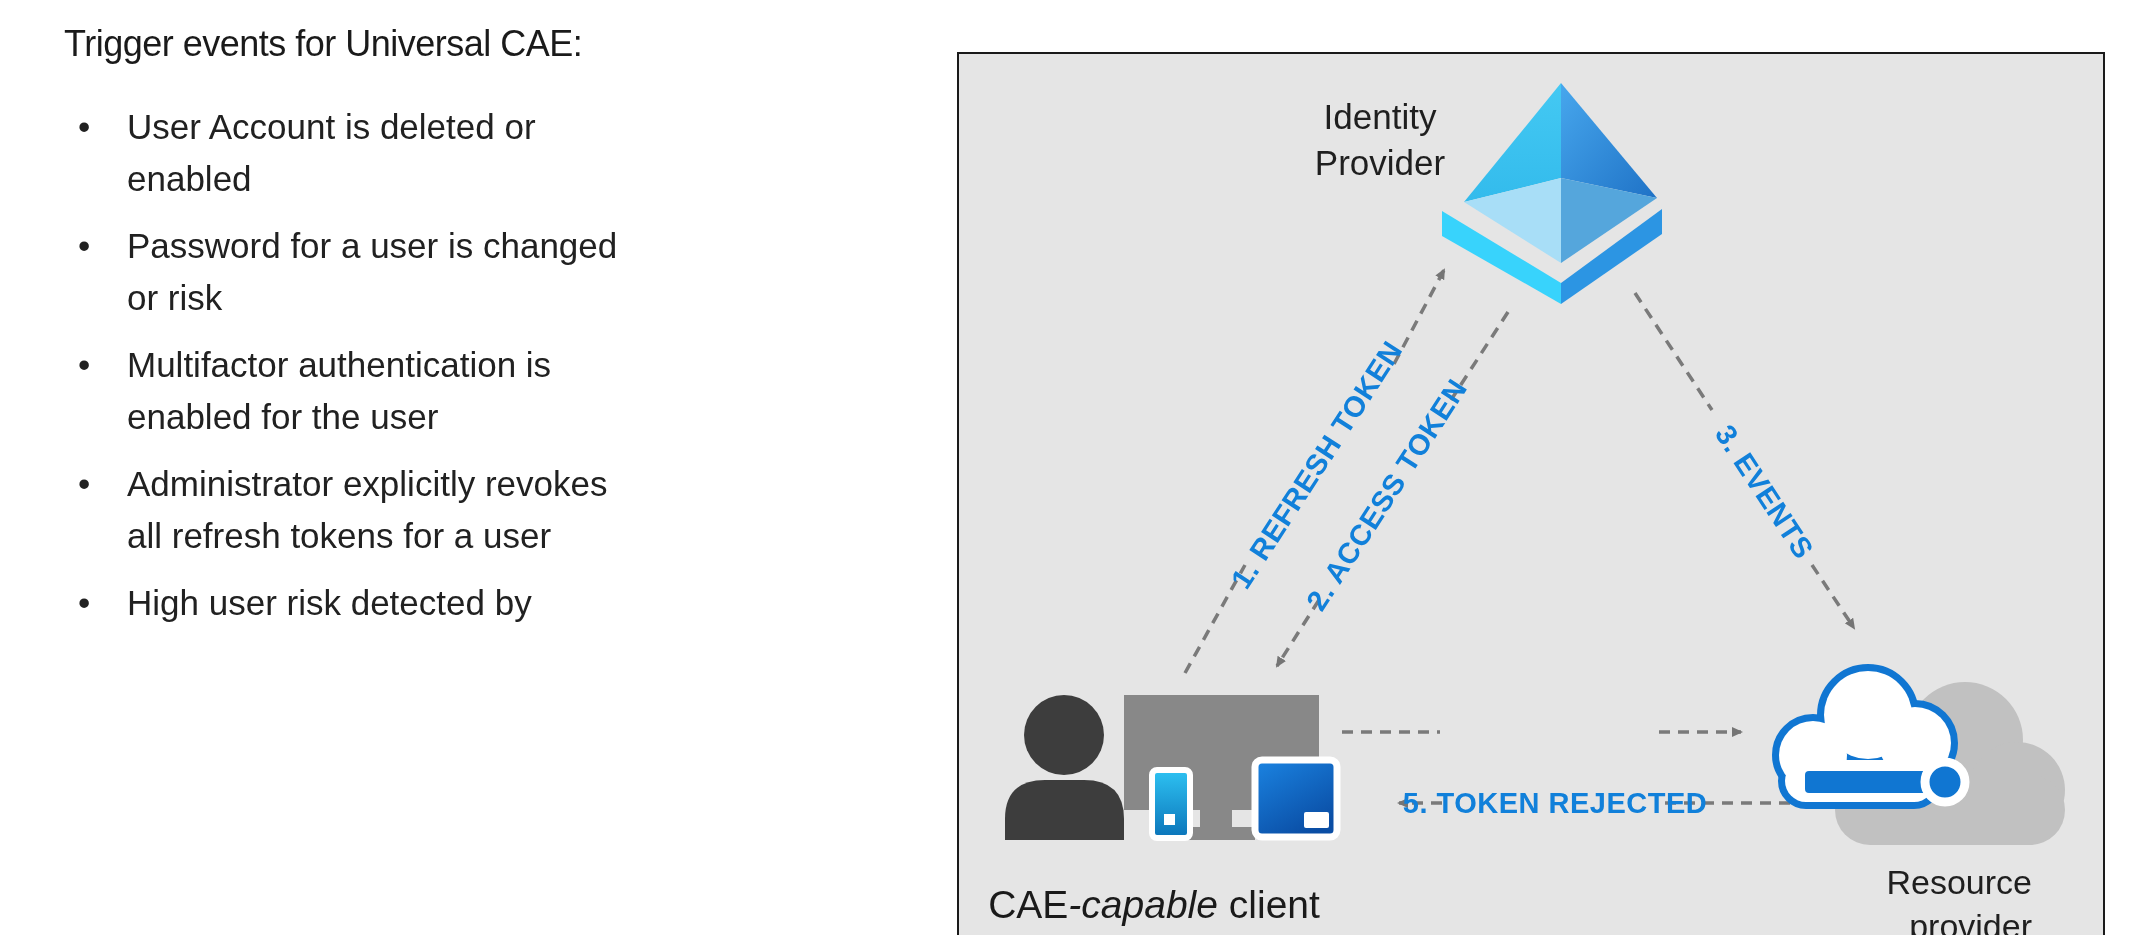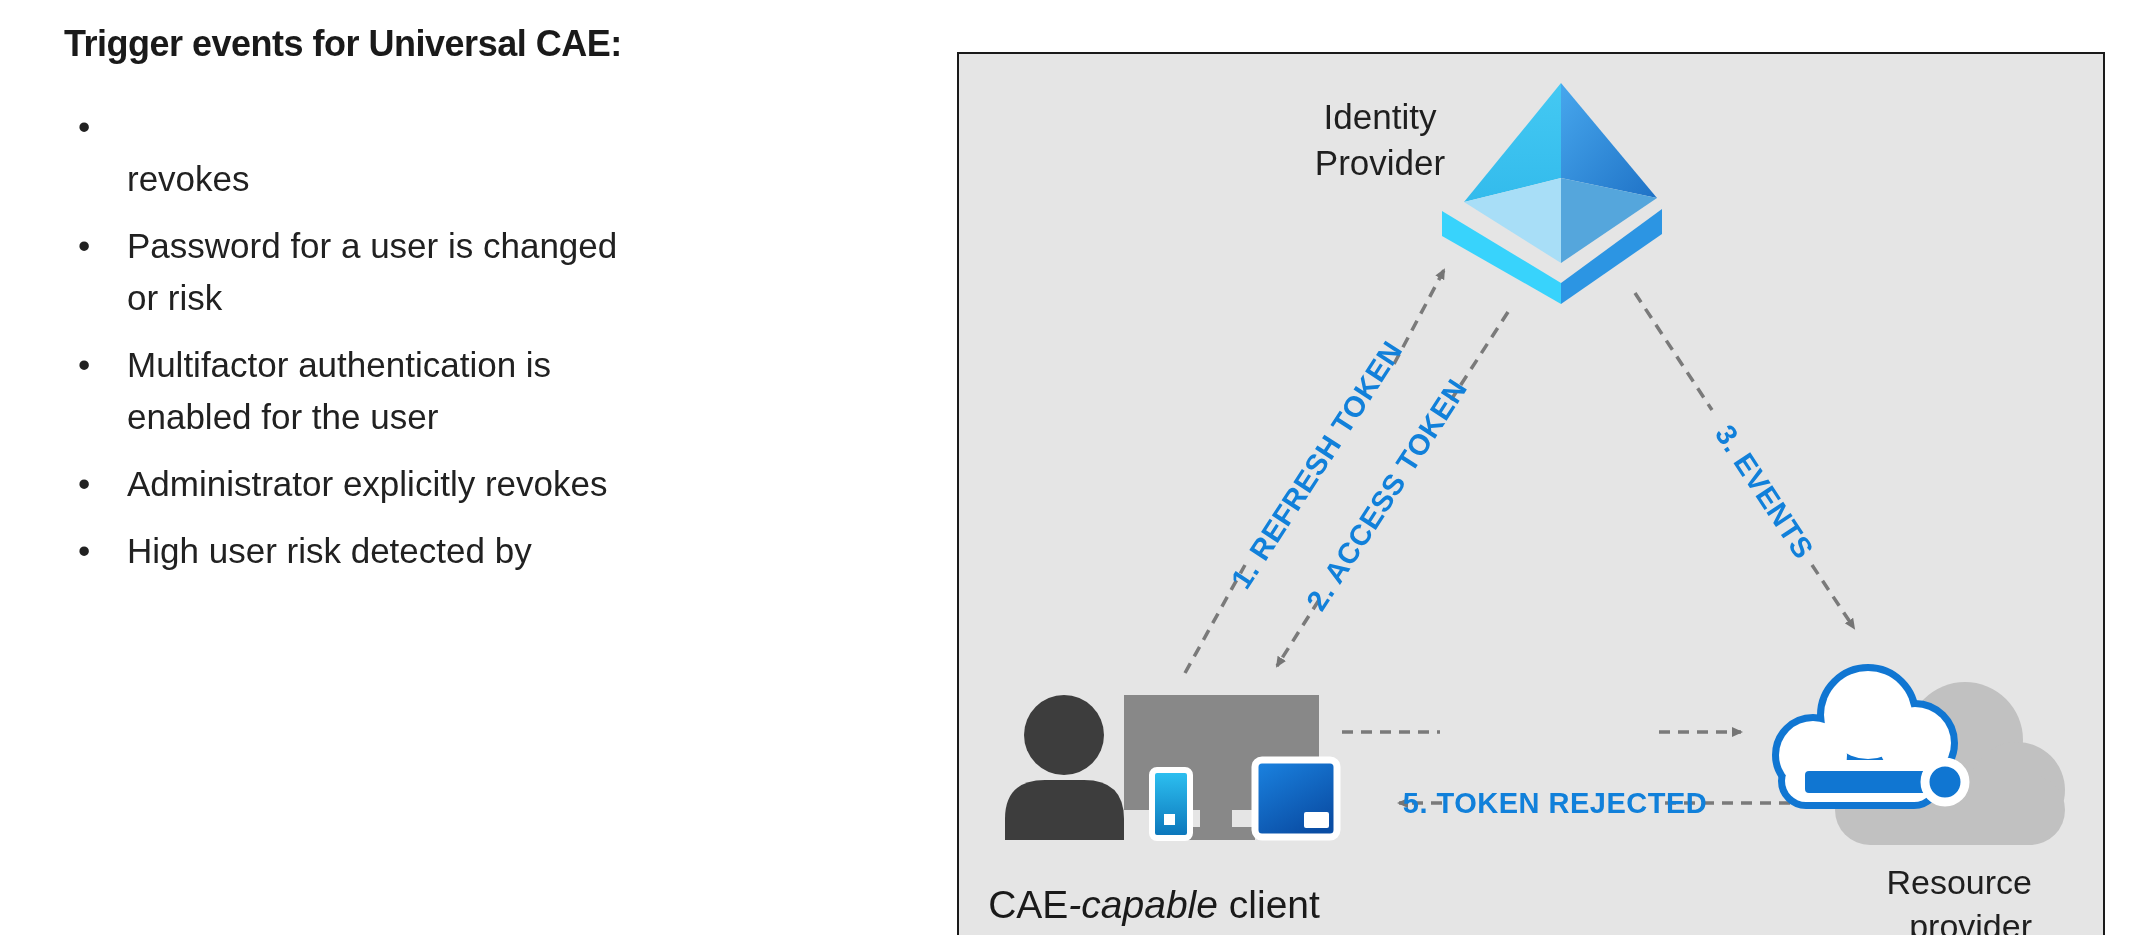--- a/index.html
+++ b/index.html
@@ -2,21 +2,21 @@
 <html><head>
 <meta charset="utf-8">
 <style>
   * { margin:0; padding:0; box-sizing:border-box; }
   html,body { background:#ffffff; }
   body { width:2134px; height:935px; position:relative; overflow:hidden;
          font-family:"Liberation Sans", sans-serif; color:#1b1b1b; }
 
   
   .left-panel { position:absolute; left:64px; top:20px; width:640px; }
-  .left-panel h1 { font-size:36px; font-weight:bold; line-height:48px; color:#1a1a1a; letter-spacing:-0.5px; }
+  .left-panel h1 { font-size:36px; font-weight:normal; line-height:48px; color:#1a1a1a; letter-spacing:-0.5px; }
   .trigger-list { list-style:none; margin-top:33px; }
   .trigger-list li { position:relative; padding-left:63px; font-size:35px; line-height:52px;
                      margin-bottom:15px; color:#212121; }
   .trigger-list li::before { content:"•"; position:absolute; left:14px; top:0; font-size:35px; }
 
   
   .diagram { position:absolute; left:957px; top:14px; width:1148px; height:898px;
              border:2px solid #1a1a1a; background:#e5e5e5;margin-top:38px; }
   .diagram .abs { position:absolute; }
 
@@ -39,33 +39,34 @@
 
   svg { display:block; }
 </style>
 </head>
 <body>
 
 <div class="left-panel">
   <h1>Trigger events for Universal CAE:</h1>
   <ul class="trigger-list">
     <li>
-      <br>
-      <span>revokes</span>
+      <span>User Account is deleted or</span><br>
+      <span>enabled</span>
     </li>
     <li>
       <span>Password for a user is changed</span><br>
       <span>or risk</span>
     </li>
     <li>
       <span>Multifactor authentication is</span><br>
       <span>enabled for the user</span>
     </li>
     <li>
       <span>Administrator explicitly revokes</span><br>
+      <span>all refresh tokens for a user</span>
     </li>
     <li>
       <span>High user risk detected by</span><br>
     </li>
   </ul>
 </div>
 
 <div class="diagram">
 
   <svg class="abs" style="left:0;top:0;" width="1148" height="898" viewBox="0 0 1148 898">

